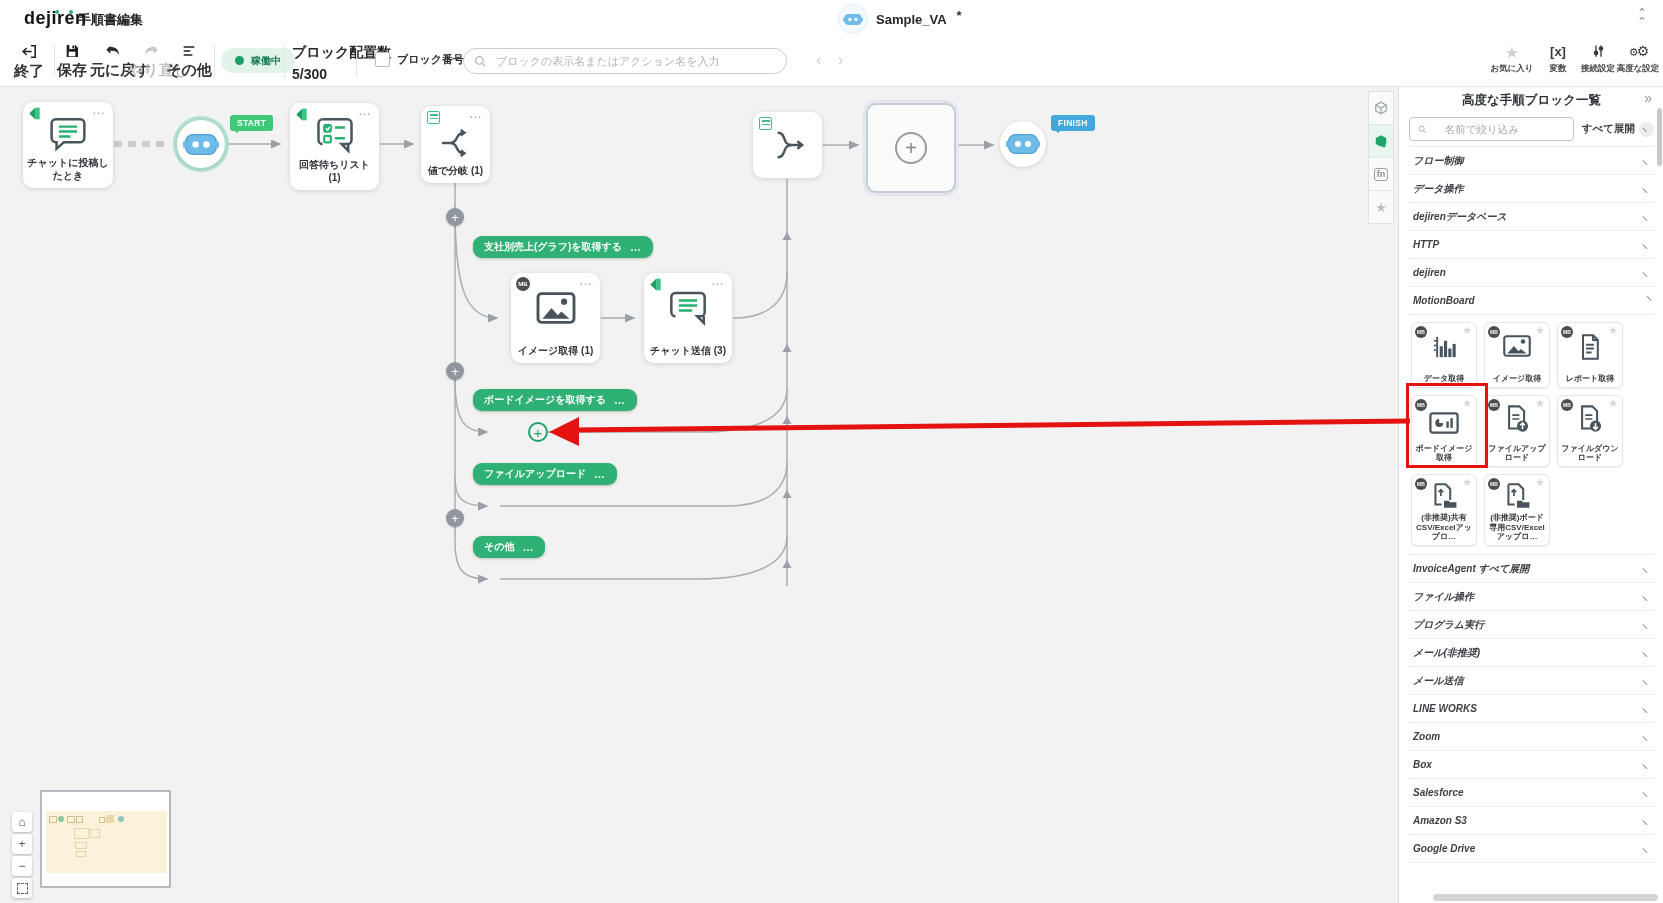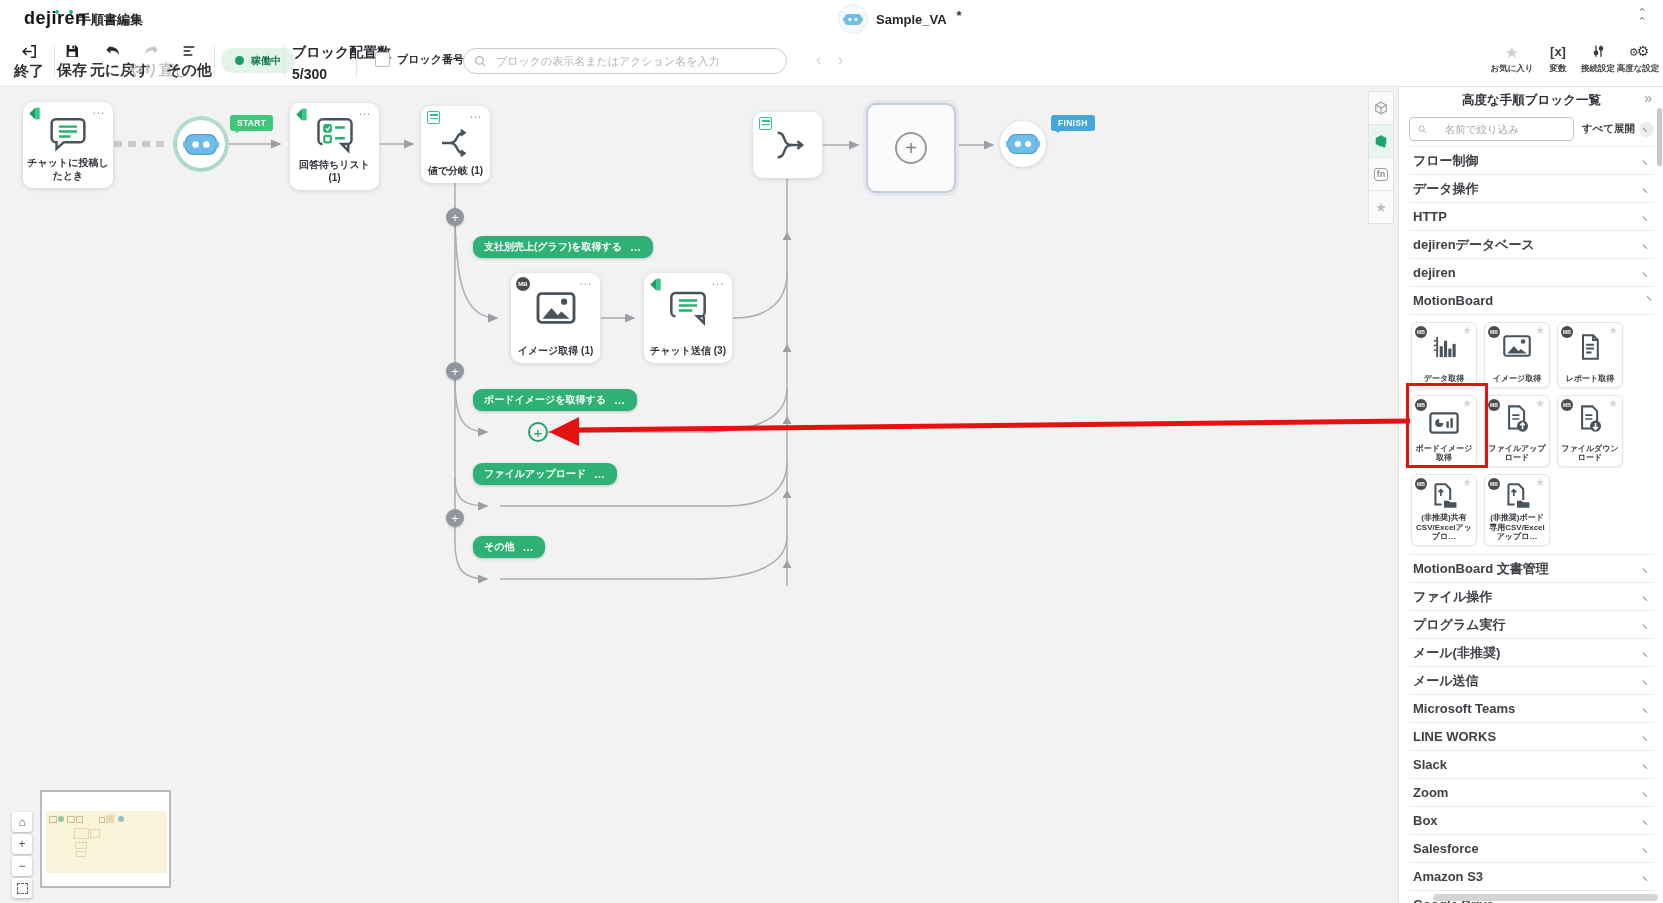--- a/index.html
+++ b/index.html
@@ -87,21 +87,21 @@
   .p-input input{border:none;outline:none;width:100%;font-size:10.5px;color:#333;background:transparent;font-family:inherit;}
   .p-input input::placeholder{color:#a8a8a8;}
   .p-expand{font-size:10.5px;font-weight:700;color:#3a3e43;white-space:nowrap;display:flex;align-items:center;gap:4px;cursor:pointer;}
   .chev{width:6px;height:6px;border-right:1.6px solid #7d8django288;border-bottom:1.6px solid #7d8288;transform:rotate(45deg);display:inline-block;}
   .chev{border-color:#7d8288;}
   .chev.up{transform:rotate(-135deg);}
   .circ-chev{width:15px;height:15px;border-radius:50%;background:#ededed;display:flex;align-items:center;justify-content:center;}
   .circ-chev .chev{width:5px;height:5px;margin-top:-2px;}
   .cat-list{margin:2px 10px 0 10px;border-top:1px solid #eee;}
   .cat{height:27px;display:flex;align-items:center;justify-content:space-between;border-bottom:1px solid #ebebeb;padding:0 4px;cursor:pointer;}
-  .cat .cl{font-size:13px;font-weight:700;color:#3d4146;}
+  .cat .cl{font-size:10px;font-weight:700;color:#3d4146;font-style:italic;}
   .tile-grid{padding:7px 2px 8px 2px;border-bottom:1px solid #ebebeb;display:grid;grid-template-columns:repeat(3,66px);gap:7px 7px;}
   .tile{position:relative;background:#fff;border:1px solid #e6e6e6;border-radius:6px;box-shadow:0 1px 2px rgba(0,0,0,.08);
         height:64px;cursor:pointer;}
   .tile.tall{height:70px;}
   .tile .tmb{position:absolute;top:3px;left:3px;width:12px;height:12px;border-radius:50%;background:#4c4c4c;color:#fff;font-size:5px;font-weight:700;display:flex;align-items:center;justify-content:center;}
   .tile .tstar{position:absolute;top:1px;right:4px;color:#d8d8d8;font-size:11px;}
   .tile .ticon{position:absolute;top:10px;left:0;right:0;display:flex;justify-content:center;}
   .tile .tlb{position:absolute;bottom:3px;left:2px;right:2px;text-align:center;font-size:8px;font-weight:700;color:#34383d;line-height:1.2;}
   .red-box{position:absolute;left:1406px;top:383px;width:76px;height:79px;border:3px solid #e51212;z-index:45;pointer-events:none;}
   .p-vthumb{position:absolute;right:2px;top:22px;width:5px;height:58px;background:#c9c9c9;border-radius:3px;}
@@ -455,25 +455,25 @@
     <div class="cat-list">
       <div class="cat">
           <span class="cl">フロー制御</span>
           <span class="chev"></span>
         </div>
       <div class="cat">
           <span class="cl">データ操作</span>
           <span class="chev"></span>
         </div>
       <div class="cat">
+          <span class="cl">dejirenデータベース</span>
+          <span class="chev"></span>
+        </div>
+      <div class="cat">
           <span class="cl">HTTP</span>
-          <span class="chev"></span>
-        </div>
-      <div class="cat">
-          <span class="cl">dejirenデータベース</span>
           <span class="chev"></span>
         </div>
       <div class="cat">
           <span class="cl">dejiren</span>
           <span class="chev"></span>
         </div>
       <div class="cat">
           <span class="cl">MotionBoard</span>
           <span class="chev up"></span>
         </div>
@@ -581,49 +581,41 @@
                 <path d="M7 3v26h8" stroke="#49535c" stroke-width="2.6"></path>
                 <path d="M14 18v-8M11 13l3-3 3 3" stroke="#49535c" stroke-width="2.2"></path>
                 <path d="M18 24h6l2 2h8v7H18z" fill="#49535c"></path>
               </svg>
             </span>
           <span class="tlb">(非推奨)ボード専用CSV/Excelアップロ…</span>
         </div>
       </div>
 
       <div class="cat">
-          <span class="cl">MotionBoard 文書管理</span>
+          <span class="cl">InvoiceAgent すべて展開</span>
           <span class="chev"></span>
         </div>
       <div class="cat">
           <span class="cl">ファイル操作</span>
           <span class="chev"></span>
         </div>
       <div class="cat">
           <span class="cl">プログラム実行</span>
           <span class="chev"></span>
         </div>
       <div class="cat">
           <span class="cl">メール(非推奨)</span>
           <span class="chev"></span>
         </div>
       <div class="cat">
           <span class="cl">メール送信</span>
           <span class="chev"></span>
         </div>
       <div class="cat">
-          <span class="cl">Microsoft Teams</span>
-          <span class="chev"></span>
-        </div>
-      <div class="cat">
           <span class="cl">LINE WORKS</span>
-          <span class="chev"></span>
-        </div>
-      <div class="cat">
-          <span class="cl">Slack</span>
           <span class="chev"></span>
         </div>
       <div class="cat">
           <span class="cl">Zoom</span>
           <span class="chev"></span>
         </div>
       <div class="cat">
           <span class="cl">Box</span>
           <span class="chev"></span>
         </div>

